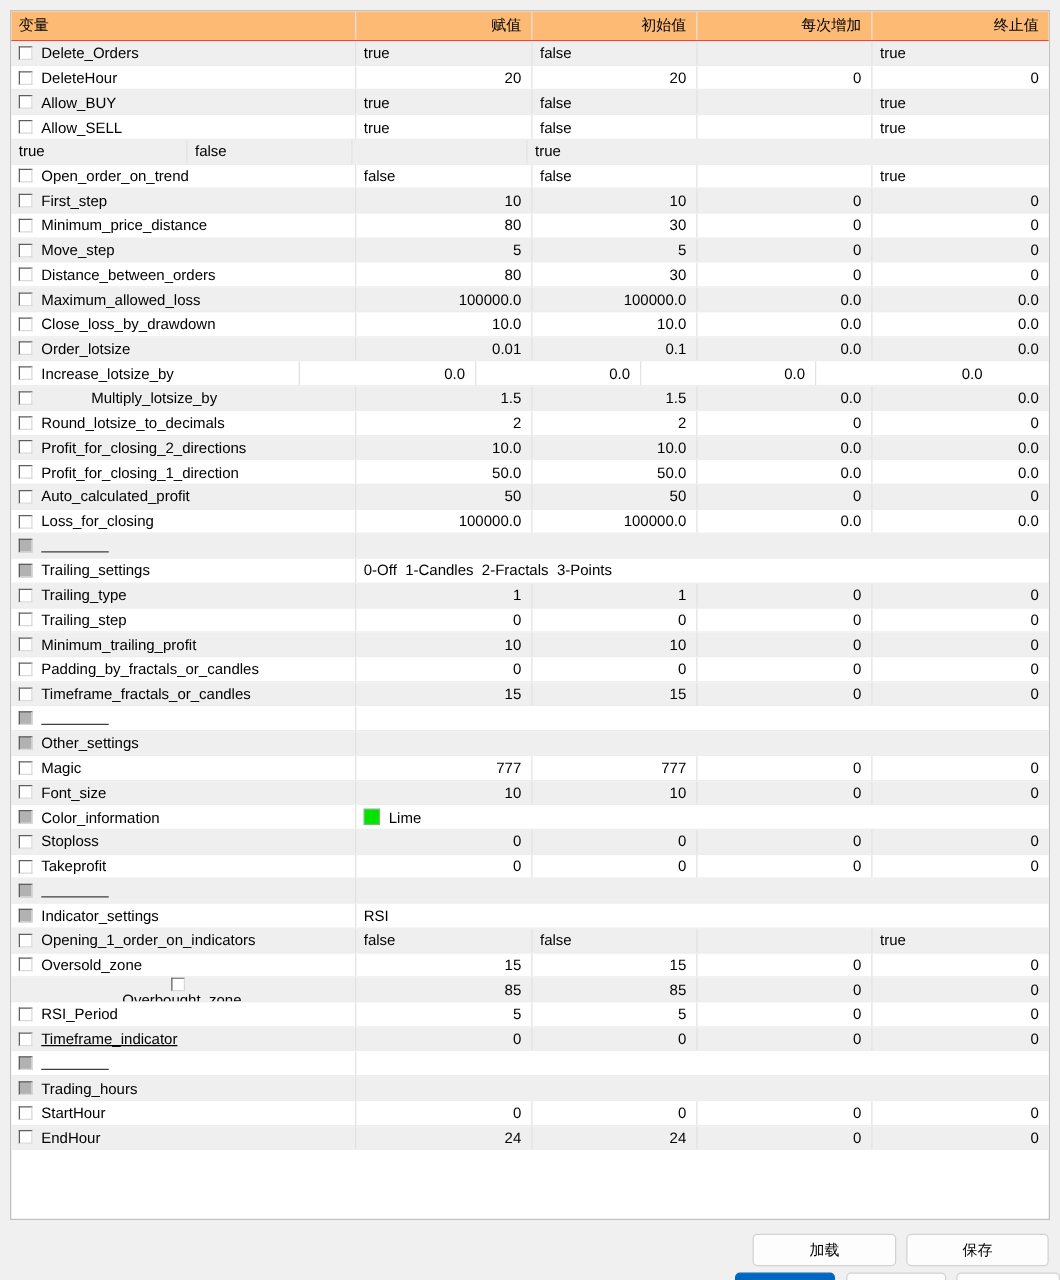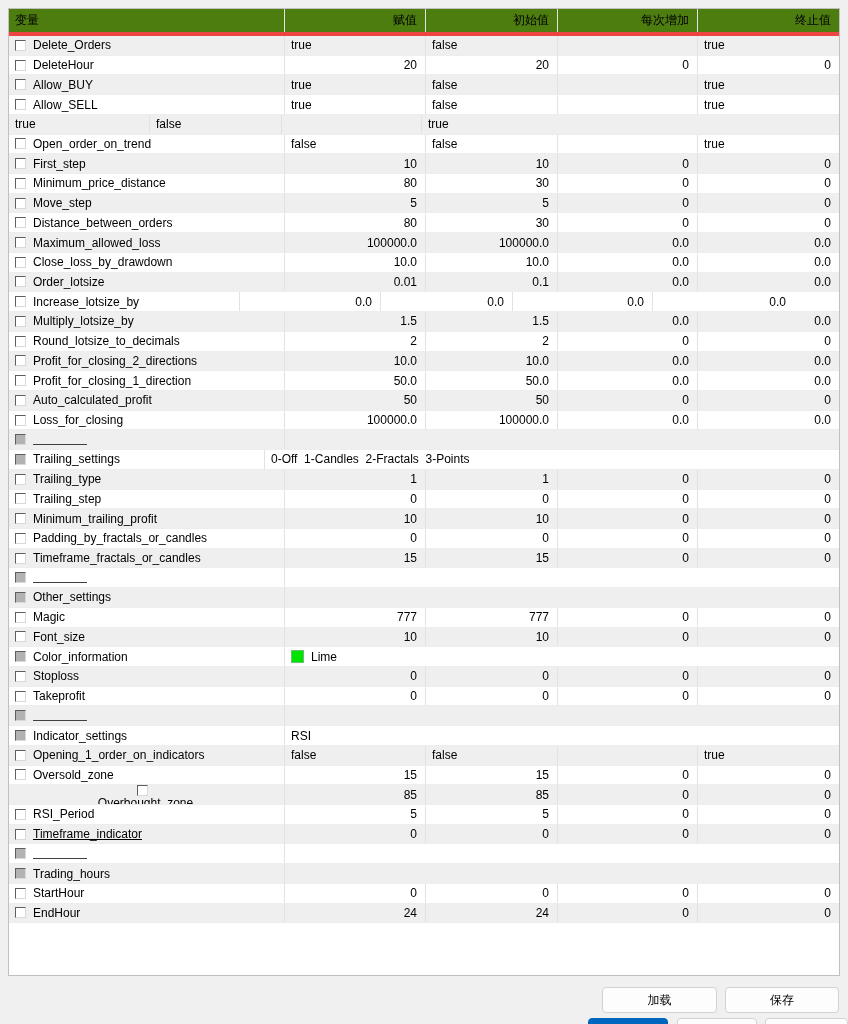--- a/index.html
+++ b/index.html
@@ -14,21 +14,21 @@
   }
   .param-table {
     position: absolute;
     left: 8px; top: 8px;
     width: 830px; height: 966px;
     background: #fff;
     border: 1px solid #c0c0c0;
     box-sizing: content-box;
     overflow: hidden;
   }
-  .thead { display: flex; height: 23px; background: #4d7c0f; border-bottom: 4px solid #ef4444; }
+  .thead { display: flex; height: 23px; background: #fdba74; border-bottom: 1px solid #ef4444; }
   .thead .hcell {
     box-sizing: border-box;
     display: flex; align-items: center;
     border-right: 1px solid #e2e2e2;
     padding: 0 8px 0 6px;
     white-space: nowrap; overflow: hidden;
   }
   .thead .hcell:last-child { border-right: none; }
   .hcell.right { justify-content: flex-end; }
   .row {
@@ -238,21 +238,21 @@
         <div class="cell" style="width: 231px;">
           <span class="cb"></span>
           <span>Increase_lotsize_by</span>
         </div>
         <div class="cell right" style="width: 141px;">0.0</div>
         <div class="cell right" style="width: 132px;">0.0</div>
         <div class="cell right" style="width: 140px;">0.0</div>
         <div class="cell right" style="width: 141px;">0.0</div>
       </div>
       <div class="row alt">
-        <div class="cell" style="width: 276px;">
+        <div class="cell" style="width: 276px; gap: 40px;">
           <span class="cb"></span>
           <span>Multiply_lotsize_by</span>
         </div>
         <div class="cell right" style="width: 141px;">1.5</div>
         <div class="cell right" style="width: 132px;">1.5</div>
         <div class="cell right" style="width: 140px;">0.0</div>
         <div class="cell right" style="width: 141px;">0.0</div>
       </div>
       <div class="row">
         <div class="cell" style="width: 276px;">
@@ -305,21 +305,21 @@
         <div class="cell right" style="width: 141px;">0.0</div>
       </div>
       <div class="row alt">
         <div class="cell" style="width: 276px;">
           <span class="cb gray"></span>
           <span class="sep-line"></span>
         </div>
         <div class="cell merged" style="width: 554px;"></div>
       </div>
       <div class="row">
-        <div class="cell" style="width: 256px;">
+        <div class="cell" style="width: 276px;">
           <span class="cb gray"></span>
           <span>Trailing_settings</span>
         </div>
         <div class="cell merged" style="width: 554px;"><span>0-Off  1-Candles  2-Fractals  3-Points</span></div>
       </div>
       <div class="row alt">
         <div class="cell" style="width: 276px;">
           <span class="cb"></span>
           <span>Trailing_type</span>
         </div>

